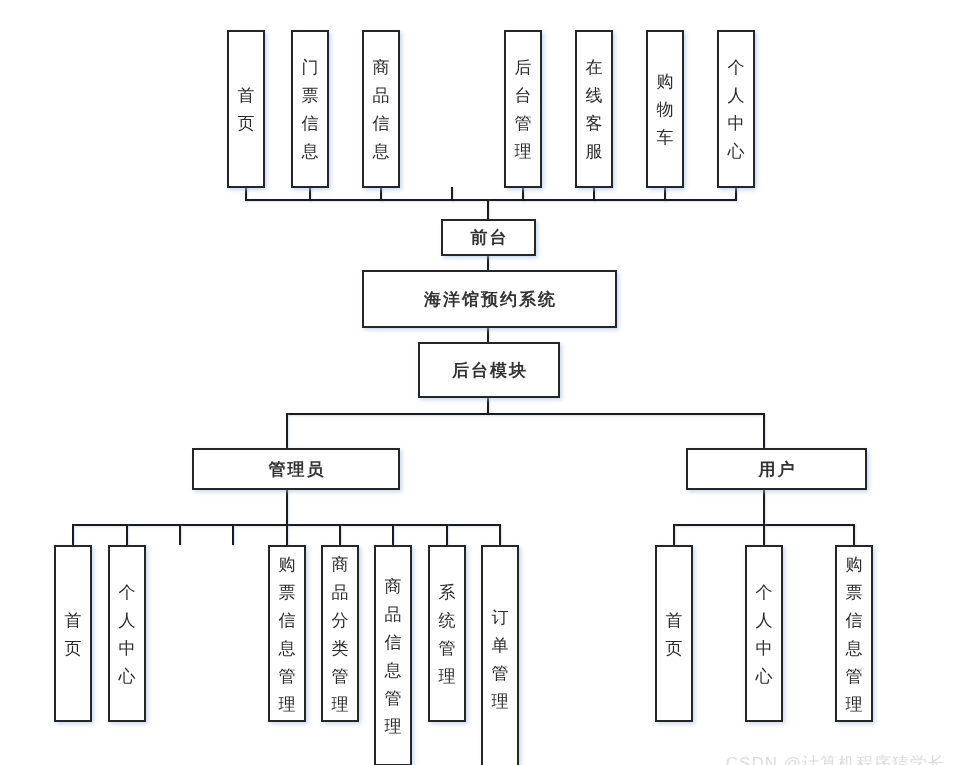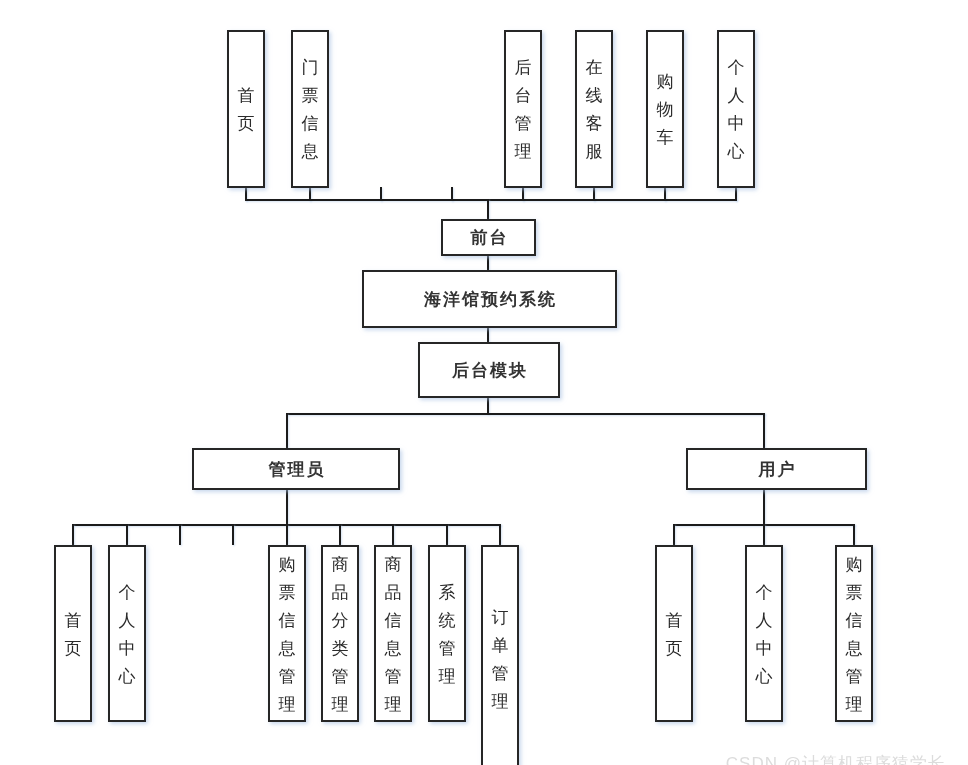--- a/index.html
+++ b/index.html
@@ -80,20 +80,23 @@
   <div class="line" style="left:673px;top:524px;width:2px;height:21px"></div>
   <div class="line" style="left:763px;top:524px;width:2px;height:21px"></div>
   <div class="line" style="left:853px;top:524px;width:2px;height:21px"></div>
 
   <div class="node vbox" style="left:227px;top:30px;height:158px">
       <span class="vtext">首页</span>
     </div>
   <div class="node vbox" style="left:291px;top:30px;height:158px">
       <span class="vtext">门票信息</span>
     </div>
+  <div class="node vbox" style="left:362px;top:30px;height:158px">
+      <span class="vtext">商品信息</span>
+    </div>
   <div class="node vbox" style="left:504px;top:30px;height:158px">
       <span class="vtext">后台管理</span>
     </div>
   <div class="node vbox" style="left:575px;top:30px;height:158px">
       <span class="vtext">在线客服</span>
     </div>
   <div class="node vbox" style="left:646px;top:30px;height:158px">
       <span class="vtext">购物车</span>
     </div>
   <div class="node vbox" style="left:717px;top:30px;height:158px">
@@ -122,21 +125,21 @@
     </div>
   <div class="node vbox" style="left:108px;top:545px;height:177px">
       <span class="vtext">个人中心</span>
     </div>
   <div class="node vbox" style="left:268px;top:545px;height:177px">
       <span class="vtext">购票信息管理</span>
     </div>
   <div class="node vbox" style="left:321px;top:545px;height:177px">
       <span class="vtext">商品分类管理</span>
     </div>
-  <div class="node vbox" style="left:374px;top:545px;height:177px">
+  <div class="node vbox" style="left:374px;top:545px;height:221px">
       <span class="vtext">商品信息管理</span>
     </div>
   <div class="node vbox" style="left:428px;top:545px;height:177px">
       <span class="vtext">系统管理</span>
     </div>
   <div class="node vbox" style="left:481px;top:545px;height:227px">
       <span class="vtext">订单管理</span>
     </div>
 
   <div class="node vbox" style="left:655px;top:545px;height:177px">

